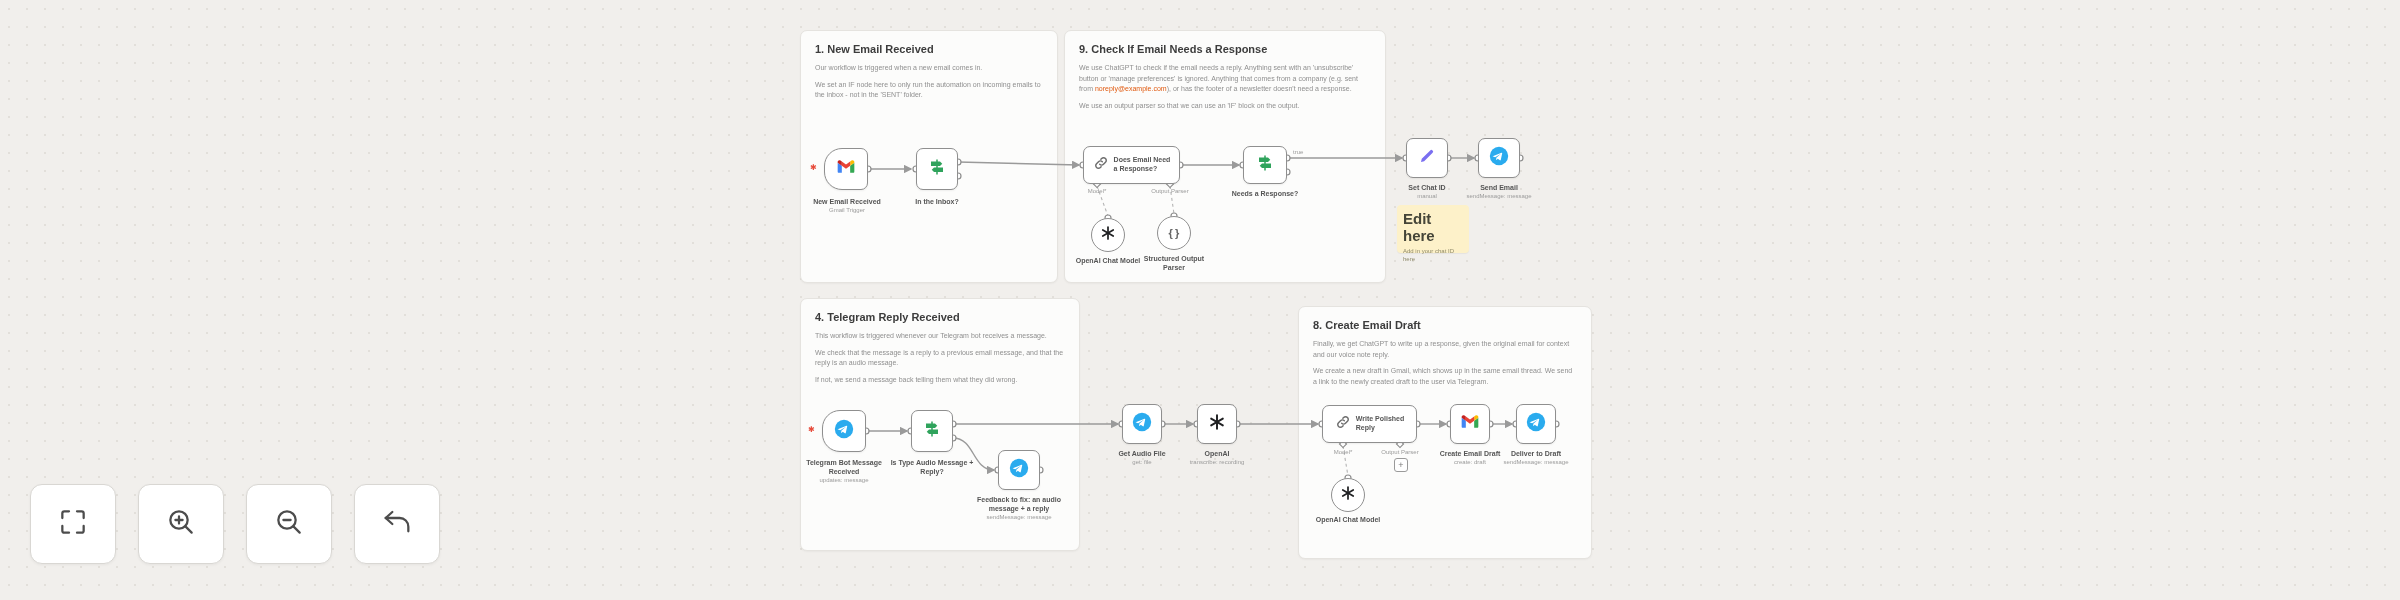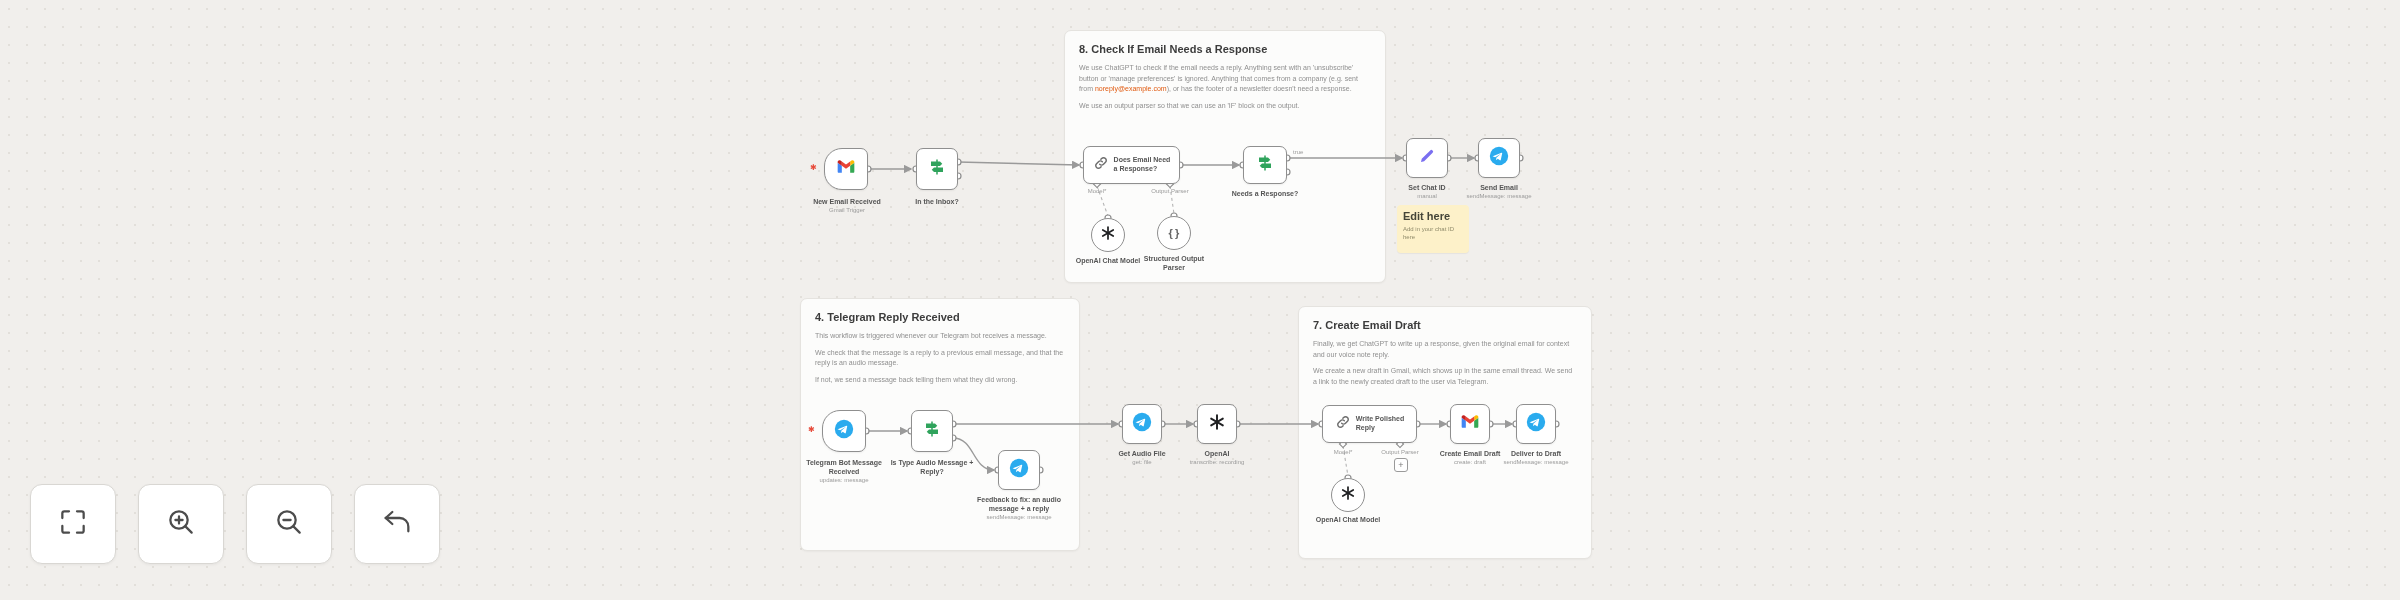--- a/index.html
+++ b/index.html
@@ -29,53 +29,58 @@
   .node-label{position:absolute;text-align:center;font-size:7px;font-weight:bold;color:#555;
               line-height:1.3;z-index:3;width:100px;}
   .node-label span{display:block;}
   .node-sub{font-size:6px;color:#9b9b9b;font-weight:normal;margin-top:1px;display:block;}
   .chain-text{font-size:7px;font-weight:bold;color:#555;line-height:1.25;text-align:left;margin-left:5px;}
   .tiny-label{position:absolute;font-size:6px;color:#9a9a9a;z-index:3;text-align:center;width:60px;}
   .true-label{position:absolute;font-size:6px;color:#9a9a9a;z-index:3;}
   .pin{position:absolute;font-size:8px;color:#e74c3c;z-index:4;line-height:1;}
   .note-yellow{position:absolute;background:#fdf1c9;border-radius:4px;padding:5px 6px;
                box-sizing:border-box;z-index:3;box-shadow:0 1px 1px rgba(0,0,0,.05);}
-  .note-yellow h4{margin:0 0 3px;font-size:11px;font-weight:bold;color:#454538;}
+  .note-yellow h4{margin:0 0 3px;font-size:15px;font-weight:bold;color:#454538;}
   .note-yellow p{margin:0;font-size:6px;color:#8f8a6a;line-height:1.4;}
   .plus-box{position:absolute;width:12px;height:12px;background:#fff;border:1.2px solid #9a9a9a;
             border-radius:3px;z-index:3;display:flex;align-items:center;justify-content:center;
             font-size:9px;color:#7a7a7a;line-height:1;}
   .tool-btn{position:absolute;top:484px;width:84px;height:78px;background:#fff;
             border:1px solid #d9d7d3;border-radius:12px;display:flex;align-items:center;
             justify-content:center;box-shadow:0 1px 3px rgba(0,0,0,.05);z-index:10;cursor:pointer;}
   .braces{font-weight:bold;font-size:11px;color:#666;}
 </style>
 </head>
 <body>
 
 <div id="canvas">
 
+  <div class="sticky" style="left:800px;top:30px;width:258px;height:253px;">
+    <h3>1. New Email Received</h3>
+    <p>Our workflow is triggered when a new email comes in.</p>
+    <p>We set an IF node here to only run the automation on incoming emails to the inbox - not in the 'SENT' folder.</p>
+  </div>
 
   <div class="sticky" style="left:1064px;top:30px;width:322px;height:253px;">
-    <h3>8. Check If Email Needs a Response</h3>
+    <h3>9. Check If Email Needs a Response</h3>
     <p><span>We use ChatGPT to check if the email needs a reply. Anything sent with an 'unsubscribe' button or 'manage preferences' is ignored. Anything that comes from a company (e.g. sent from </span><span class="link">noreply@example.com</span><span>), or has the footer of a newsletter doesn't need a response.</span></p>
     <p>We use an output parser so that we can use an 'IF' block on the output.</p>
   </div>
 
 
   <div class="sticky" style="left:800px;top:298px;width:280px;height:253px;">
     <h3>4. Telegram Reply Received</h3>
     <p>This workflow is triggered whenever our Telegram bot receives a message.</p>
     <p>We check that the message is a reply to a previous email message, and that the reply is an audio message.</p>
     <p>If not, we send a message back telling them what they did wrong.</p>
   </div>
 
 
   <div class="sticky" style="left:1298px;top:306px;width:294px;height:253px;">
-    <h3>7. Create Email Draft</h3>
+    <h3>8. Create Email Draft</h3>
     <p>Finally, we get ChatGPT to write up a response, given the original email for context and our voice note reply.</p>
     <p>We create a new draft in Gmail, which shows up in the same email thread. We send a link to the newly created draft to the user via Telegram.</p>
   </div>
 
   <div class="note-yellow" style="left:1397px;top:205px;width:72px;height:48px;">
     <h4>Edit here</h4>
     <p>Add in your chat ID here</p>
   </div>
 
   <svg class="wires" width="2400" height="600">

